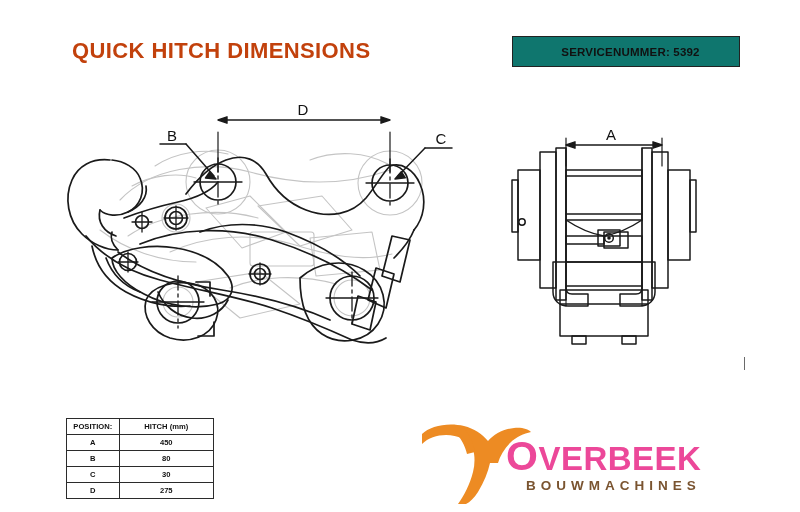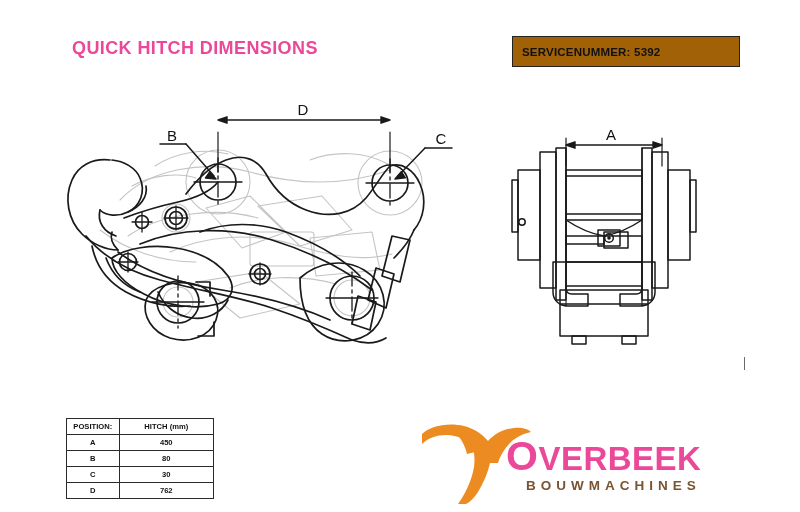--- a/index.html
+++ b/index.html
@@ -6,29 +6,29 @@
   body{
     width:800px;height:512px;background:#ffffff;
     font-family:"Liberation Sans", sans-serif;
     overflow:hidden;position:relative;
   }
   #sheet{position:absolute;inset:0;width:800px;height:512px;}
 
   
   #page-title{
     position:absolute;left:72px;top:38px;
-    font-size:18px;font-weight:bold;letter-spacing:.4px;
-    color:#ec4899;white-space:nowrap;
+    font-size:22px;font-weight:bold;letter-spacing:.4px;
+    color:#c2410c;white-space:nowrap;
   }
 
   
   #servicebox{
     position:absolute;left:512px;top:36px;width:226px;height:29px;
-    border:1.5px solid #222;background:#a16207;
-    display:flex;align-items:center;
+    border:1.5px solid #222;background:#0f766e;
+    display:flex;align-items:center;justify-content:center;
   }
   #servicebox .txt{
     padding-left:9px;font-size:11.5px;font-weight:bold;color:#111;
     letter-spacing:.2px;white-space:nowrap;
   }
 
   
   #drawing{position:absolute;left:0;top:0;width:800px;height:512px;}
 
   
@@ -276,21 +276,21 @@
       <tr>
         <td>B</td>
         <td>80</td>
       </tr>
       <tr>
         <td>C</td>
         <td>30</td>
       </tr>
       <tr>
         <td>D</td>
-        <td>762</td>
+        <td>275</td>
       </tr>
     </tbody>
   </table>
 
   <div id="logo">
     <svg id="logo-mark" viewBox="0 0 120 86">
       <path d="M4 16 C 12 8, 30 4, 46 8 C 56 10.5, 64 16, 70 23
                C 76 16, 86 11, 96 10 C 104 9.2, 110 11, 113 14
                C 106 15.5, 98 19, 92 25 C 86 31, 82 38, 80 45
                L 72 45 C 70 54, 66 64, 60 74 C 56 80, 52 84, 48 86

